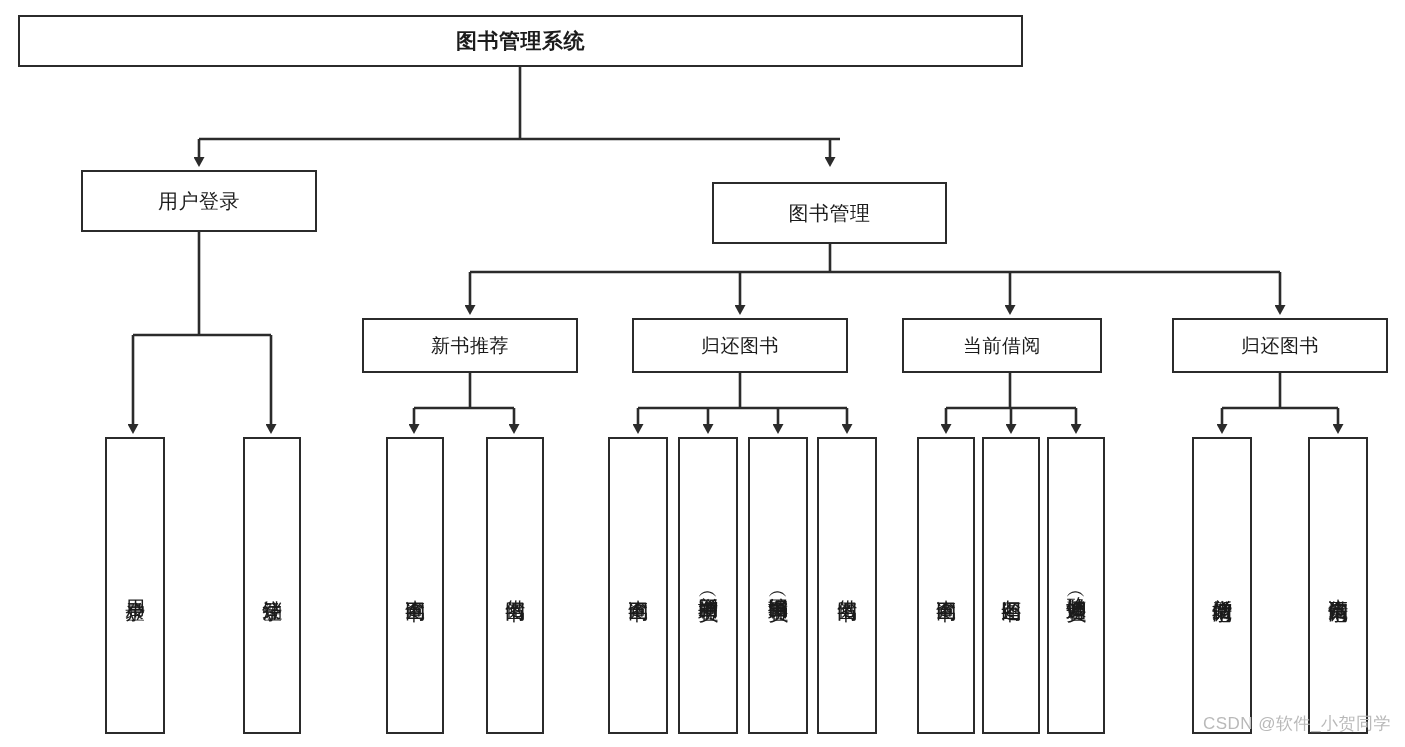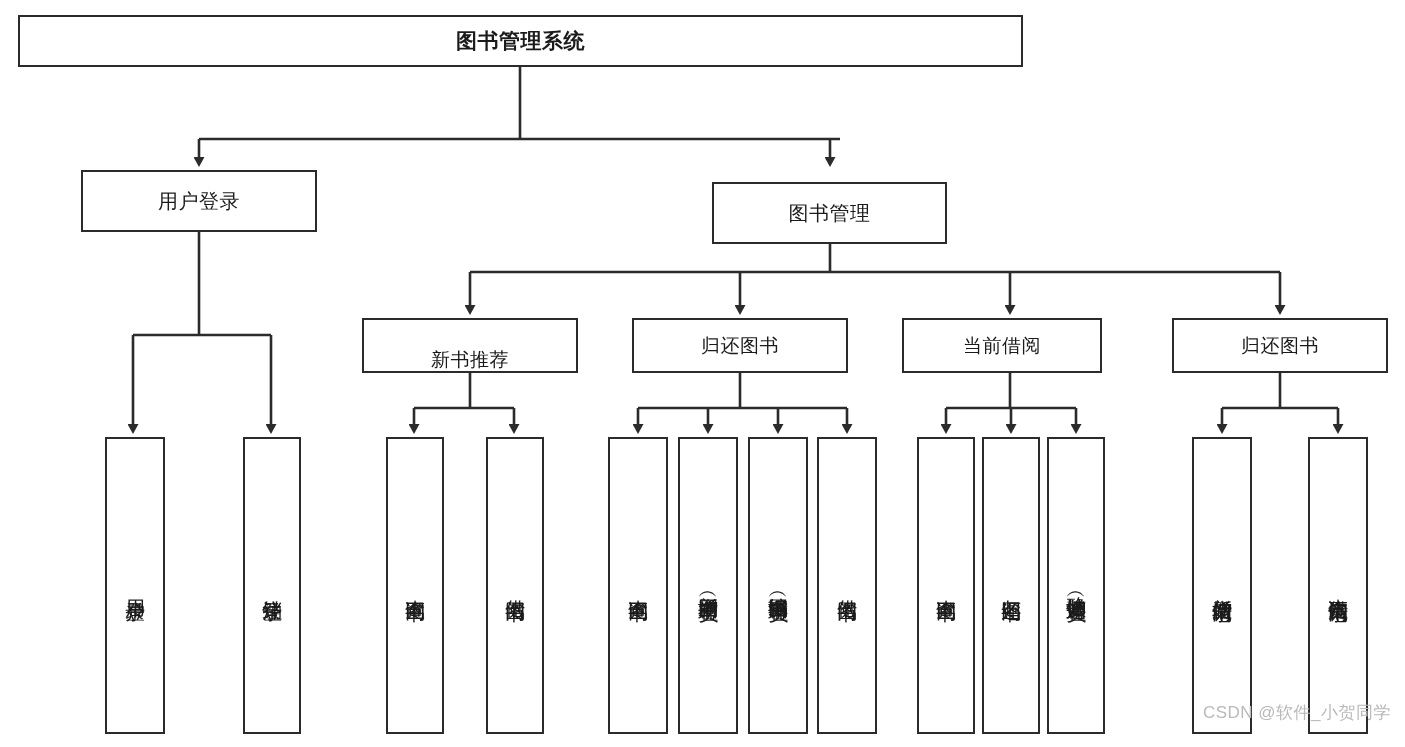--- a/index.html
+++ b/index.html
@@ -43,21 +43,21 @@
   .node.root{ left:18px; top:15px; width:1005px; height:52px; }
   .node.root .label{ font-size:21px;font-weight:bold; }
   
   .node.l2{ height:62px; }
   .node.l2 .label{ font-size:20px; }
   .node.n-user-login{ left:81px;  top:170px; width:236px; }
   .node.n-book-manage{ left:712px; top:170px; width:235px;margin-top:12px; }
   
   .node.l3{ top:318px; height:55px; }
   .node.l3 .label{ font-size:19px; }
-  .node.n-new-rec{  left:362px;  width:216px;align-items:flex-end; }
+  .node.n-new-rec{  left:362px;  width:216px; }
   .node.n-borrow{   left:632px;  width:216px; }
   .node.n-current{  left:902px;  width:200px; }
   .node.n-records{  left:1172px; width:216px; }
   
   .node.leaf{
     top:437px;
     height:297px;
     align-items:center;
     justify-content:center;
   }
@@ -66,21 +66,21 @@
     text-orientation:upright;
     font-size:20px;
     line-height:1.18;
     letter-spacing:1px;
     max-height:282px;
   }
   
   #watermark{
     position:absolute;
     right:14px;
-    bottom:23px;
+    bottom:12px;
     font-size:17px;
     color:#b9b9b9;
     white-space:nowrap;
     letter-spacing:0.5px;
   }
 </style>
 </head>
 <body>
 
 <div id="canvas">

